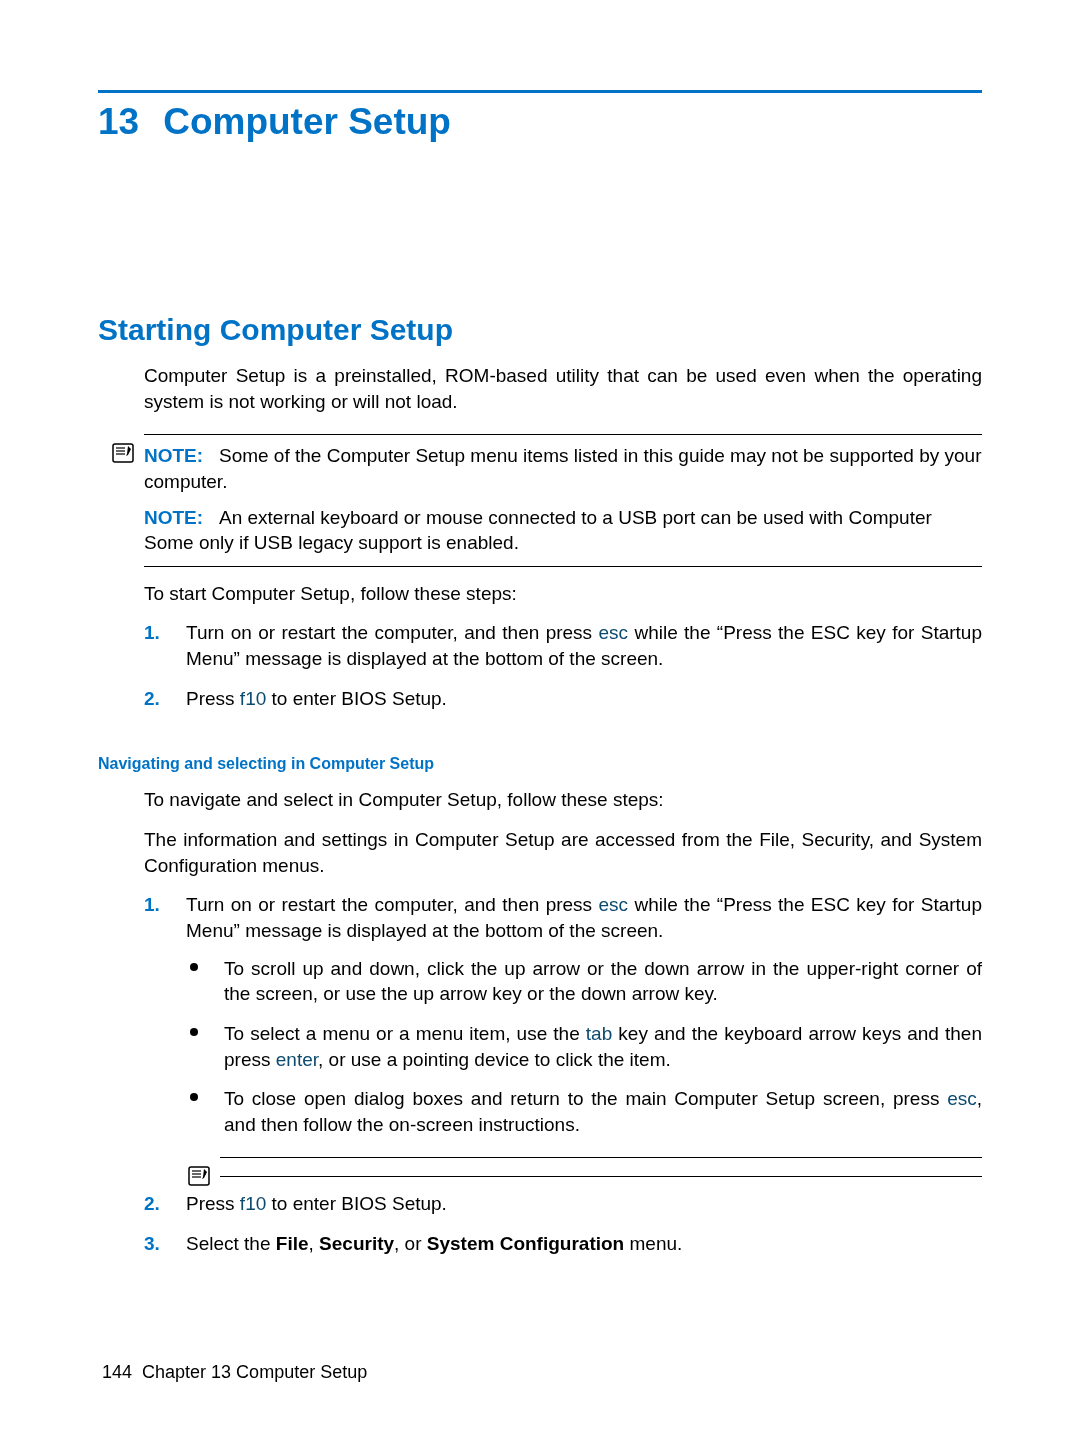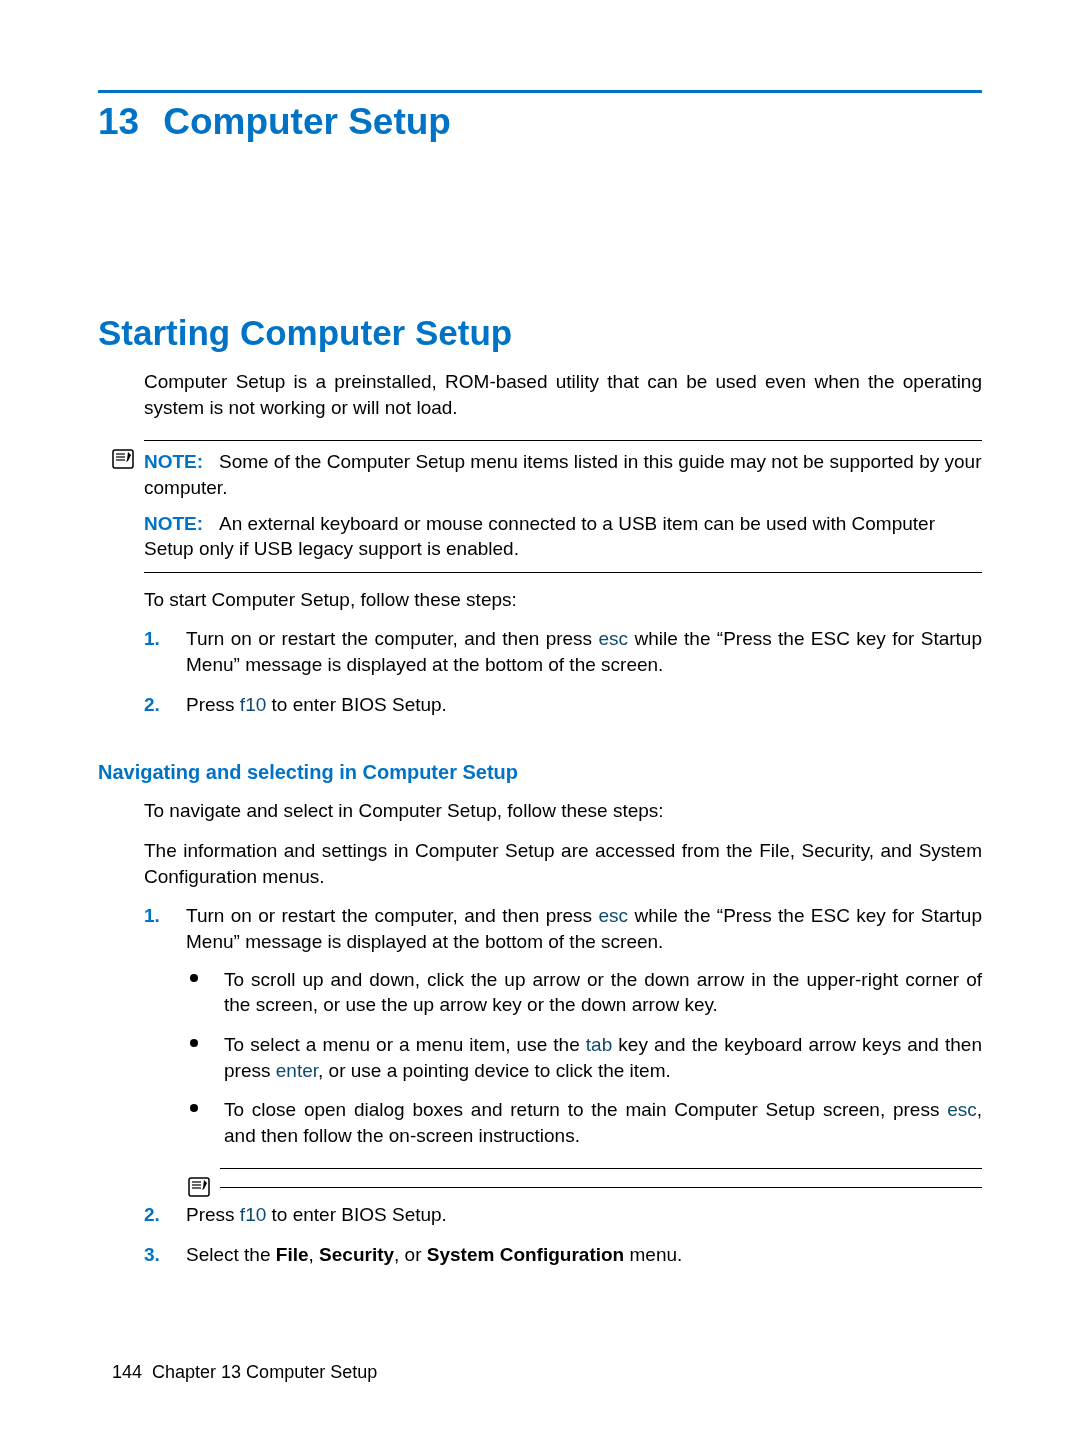--- a/index.html
+++ b/index.html
@@ -29,27 +29,27 @@
     font-size: 37px;
     font-weight: bold;
     margin: 0 0 170px 0;
   }
   h1.chapter-title .num {
     display: inline-block;
     margin-right: 24px;
   }
   h2.section-title {
     color: #0073c6;
-    font-size: 35px;
+    font-size: 30px;
     font-weight: bold;
     margin: 0 0 16px 0;
   }
   h3.subsection-title {
     color: #0073c6;
-    font-size: 20px;
+    font-size: 16px;
     font-weight: bold;
     margin: 12px 0 14px 0;
   }
   .body-indent {
     margin-left: 46px;
   }
   p.para {
     margin: 4px 0 14px 0;
     line-height: 1.35;
     text-align: justify;
@@ -121,21 +121,21 @@
     width: 8px;
     height: 8px;
     background: #000;
     border-radius: 50%;
   }
   .key {
     color: #0c4a6e;
   }
   .footer {
     position: absolute;
-    left: 112px;
+    left: 102px;
     bottom: 54px;
     font-size: 18px;
   }
   .bold { font-weight: bold; }
   .section-gap { height: 18px; }
 </style>
 </head>
 <body>
 
 <div class="page">
@@ -155,21 +155,21 @@
           <line x1="4" y1="5" x2="13" y2="5" stroke="#000" stroke-width="1.2"></line>
           <line x1="4" y1="8" x2="13" y2="8" stroke="#000" stroke-width="1.2"></line>
           <line x1="4" y1="11" x2="13" y2="11" stroke="#000" stroke-width="1.2"></line>
           <path d="M16 3 L19 6 L16 12 L14 13 L15 11 Z" fill="#000"></path>
         </svg>
       </span>
       <p class="note-para">
         <span class="note-label">NOTE:</span>&nbsp;&nbsp;&nbsp;<span>Some of the Computer Setup menu items listed in this guide may not be supported by your computer.</span>
       </p>
       <p class="note-para">
-        <span class="note-label">NOTE:</span>&nbsp;&nbsp;&nbsp;<span>An external keyboard or mouse connected to a USB item can be used with Computer Setup only if USB legacy support is enabled.</span>
+        <span class="note-label">NOTE:</span>&nbsp;&nbsp;&nbsp;<span>An external keyboard or mouse connected to a USB port can be used with Computer Some only if USB legacy support is enabled.</span>
       </p>
     </div>
 
     <p class="para">To start Computer Setup, follow these steps:</p>
 
     <ol class="num-list">
       <li>
         <span class="marker">1.</span>
         <span>Turn on or restart the computer, and then press </span><span class="key">esc</span><span> while the “Press the ESC key for Startup Menu” message is displayed at the bottom of the screen.</span>
       </li>

